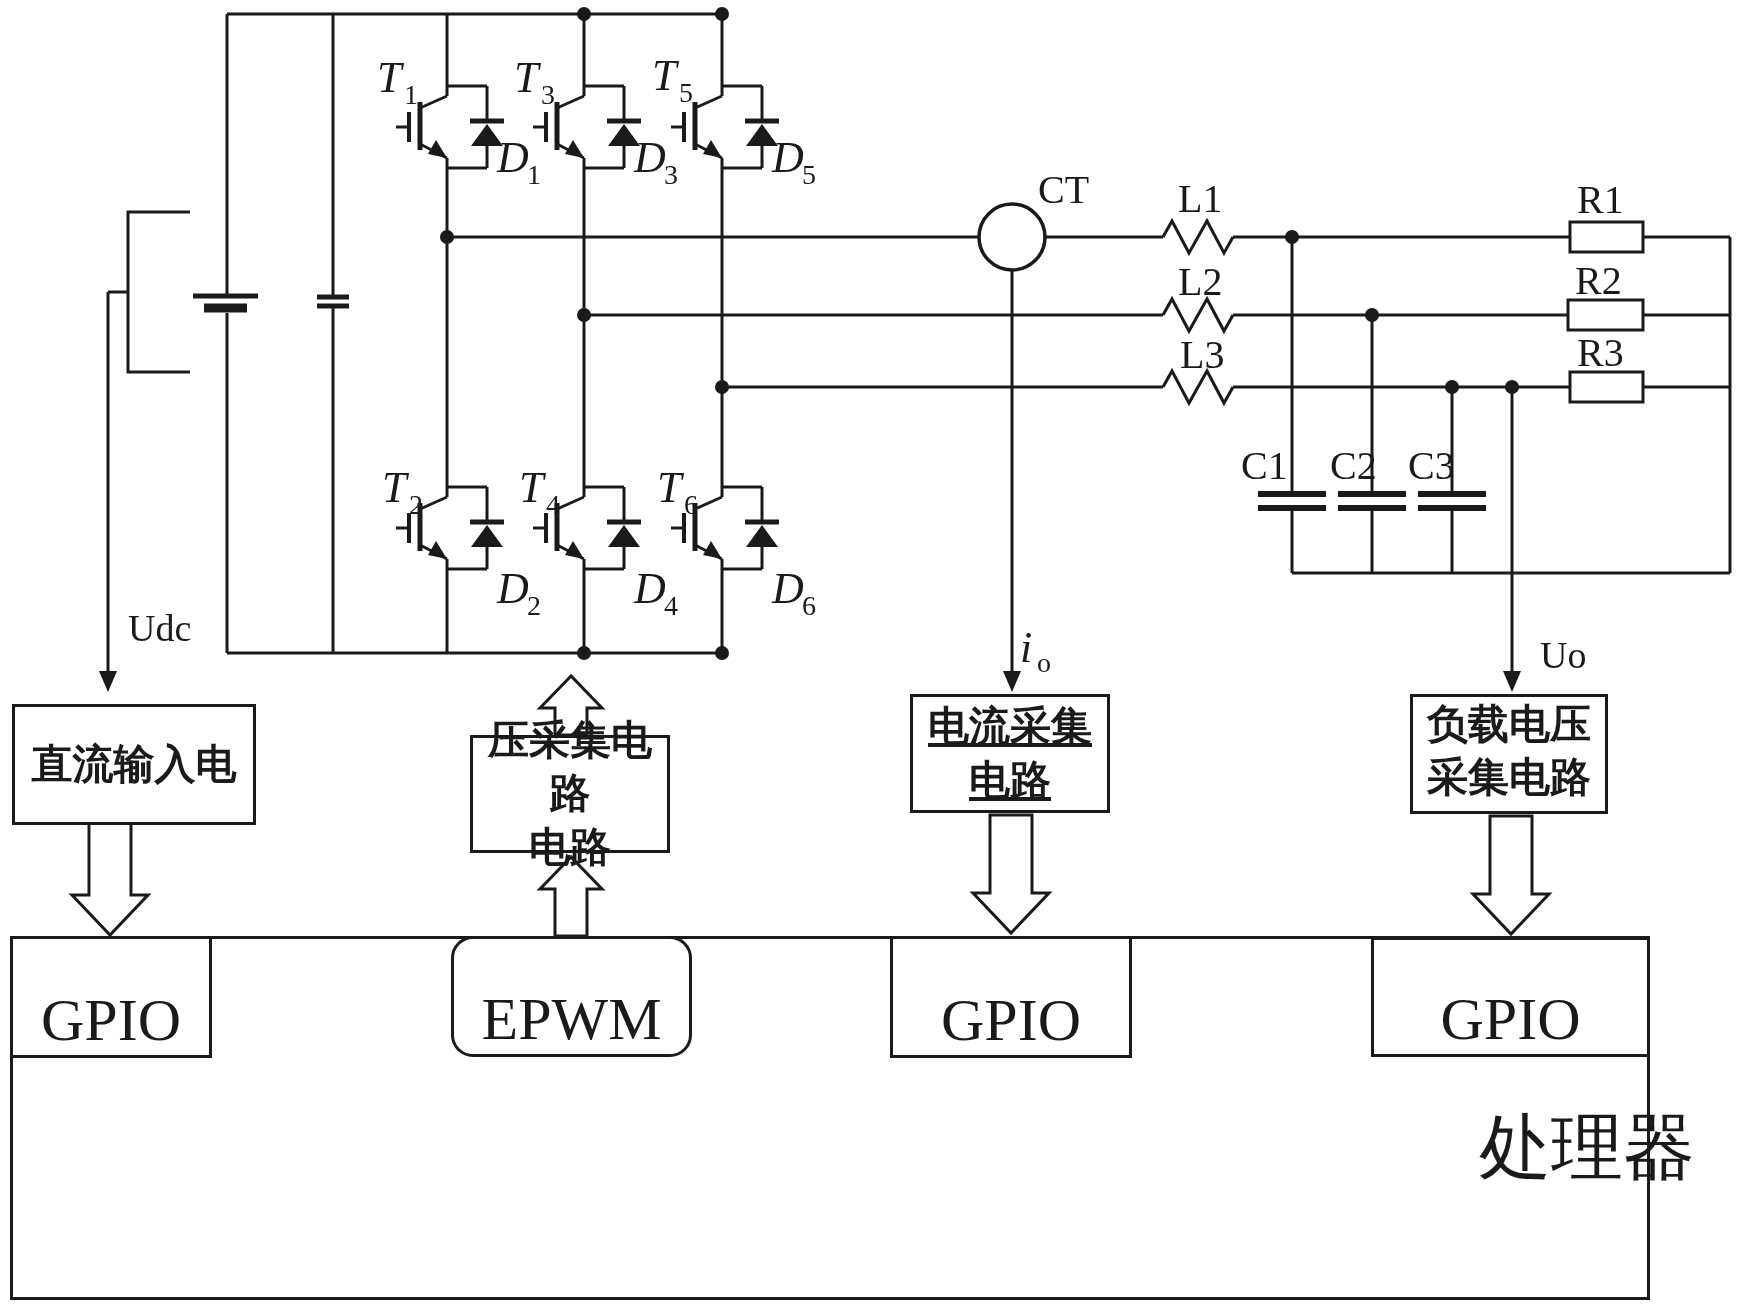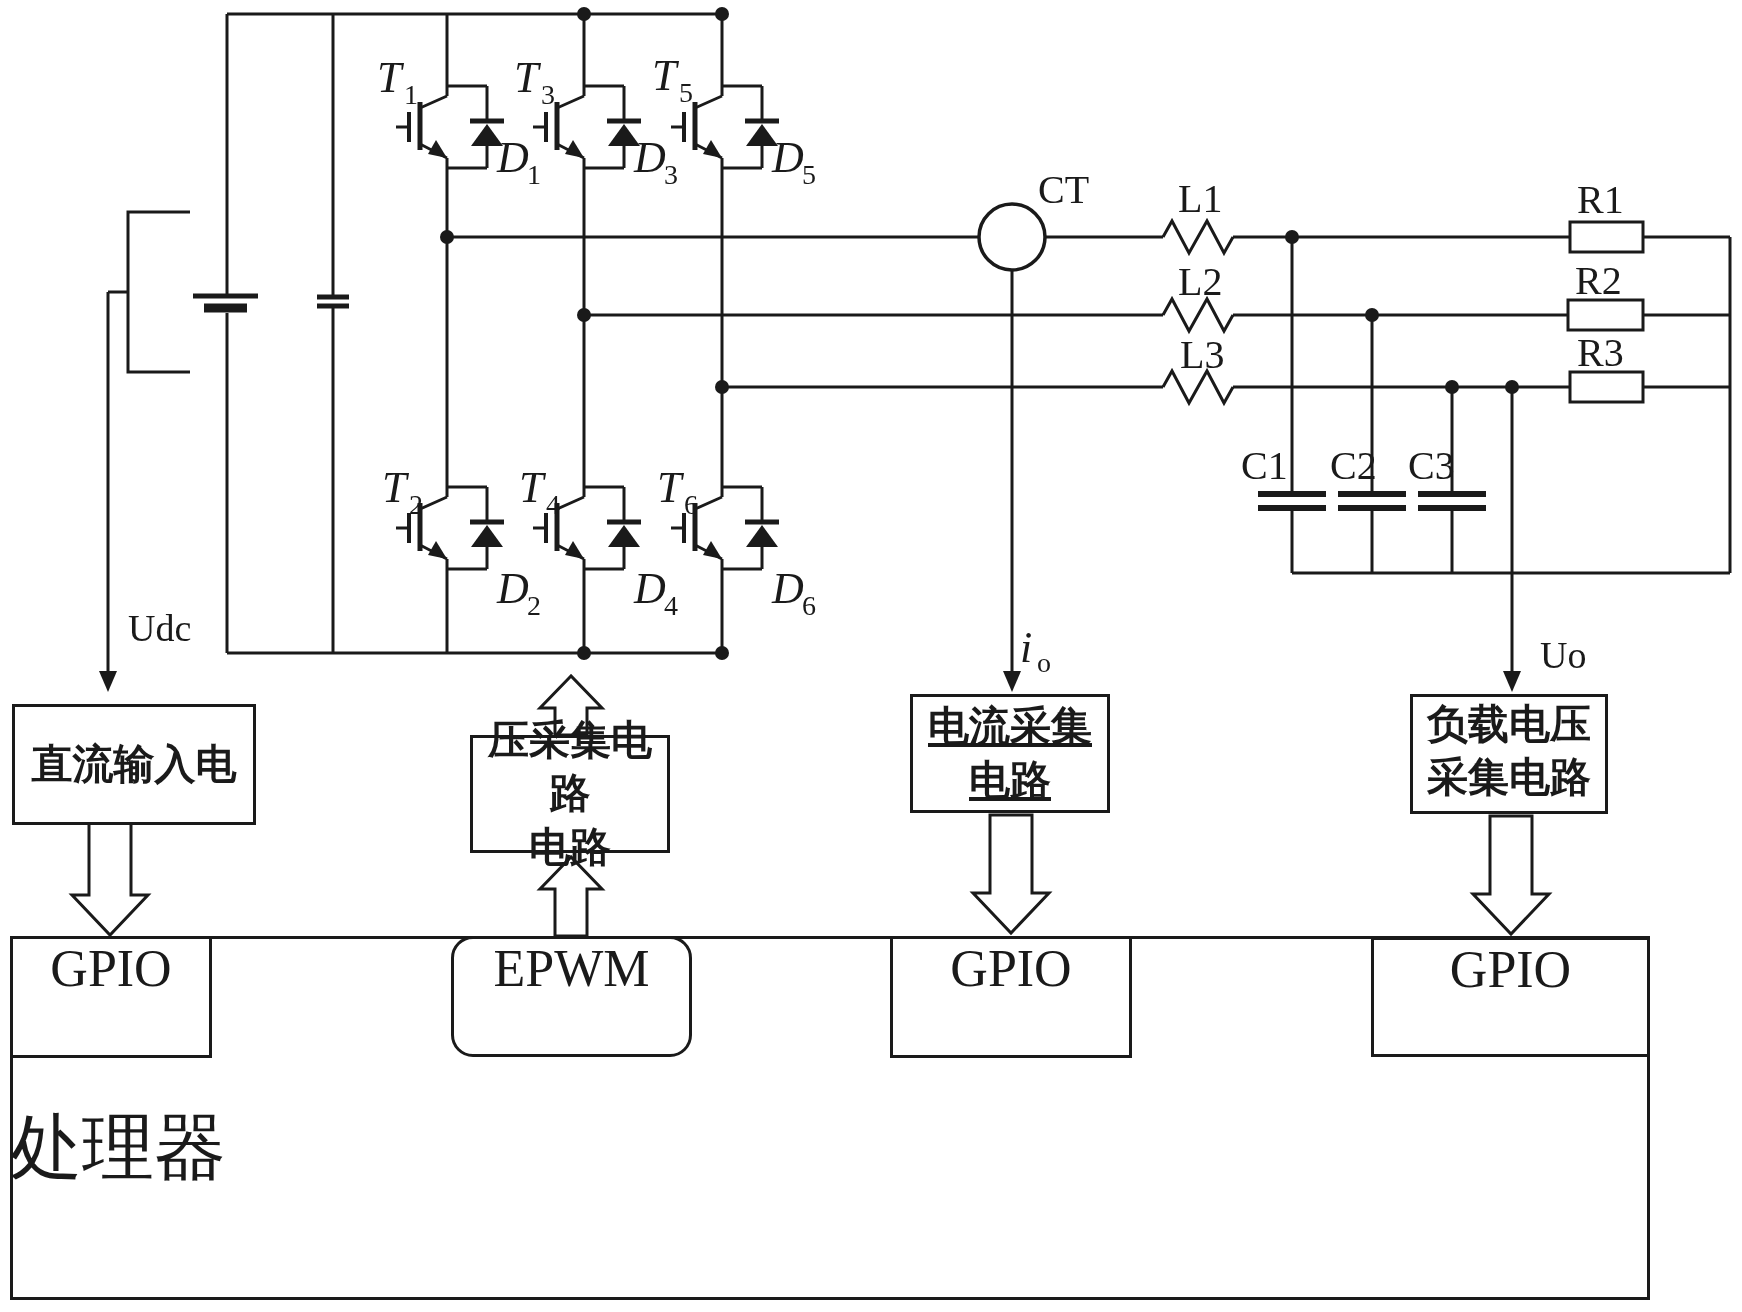--- a/index.html
+++ b/index.html
@@ -4,27 +4,27 @@
 <style>
   html,body{margin:0;padding:0;background:#ffffff;}
   .stage{position:relative;width:1742px;height:1312px;background:#ffffff;overflow:hidden;
          font-family:"Liberation Serif",serif;}
   .stage svg{position:absolute;left:0;top:0;z-index:1;}
   .blk{position:absolute;z-index:2;background:#ffffff;border:3px solid #1a1a1a;
        display:flex;flex-direction:column;align-items:center;justify-content:center;
        font-family:"Liberation Sans",sans-serif;font-weight:bold;color:#1a1a1a;
        font-size:41px;line-height:1.3;box-sizing:border-box;text-align:center;}
   .port{position:absolute;z-index:3;background:#ffffff;border:3px solid #1a1a1a;
-        display:flex;align-items:flex-start;justify-content:center;
-        font-family:"Liberation Serif",serif;font-size:52px;color:#1a1a1a;
+        display:flex;align-items:flex-end;justify-content:center;
+        font-family:"Liberation Serif",serif;font-size:60px;color:#1a1a1a;
         box-sizing:border-box;}
   .procbox{position:absolute;z-index:2;background:#ffffff;border:3px solid #1a1a1a;
         box-sizing:border-box;}
-  .proclabel{position:absolute;z-index:3;text-align:left;color:#1a1a1a;
-        font-family:"Liberation Sans",sans-serif;font-size:72px;font-weight:normal;}
+  .proclabel{position:absolute;z-index:3;text-align:right;color:#1a1a1a;
+        font-family:"Liberation Sans",sans-serif;font-size:72px;font-weight:normal;padding-left:45px;}
   svg path, svg polyline{stroke:#1a1a1a;fill:none;}
   svg text{fill:#1a1a1a;}
   .t-main{font-size:44px;font-style:italic;}
   .t-sub{font-size:28px;}
   .t-lab{font-size:40px;}
   .t-small{font-size:38px;}
 </style>
 </head>
 <body>
 

